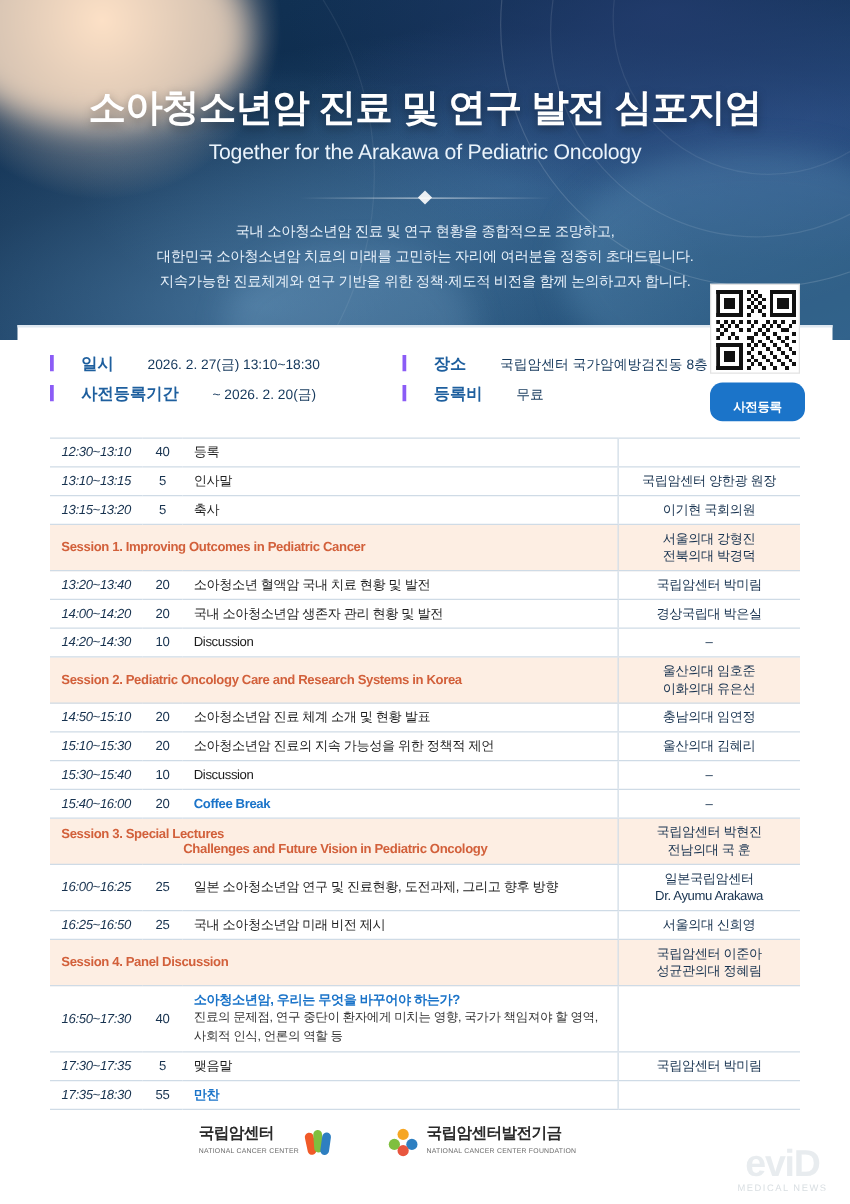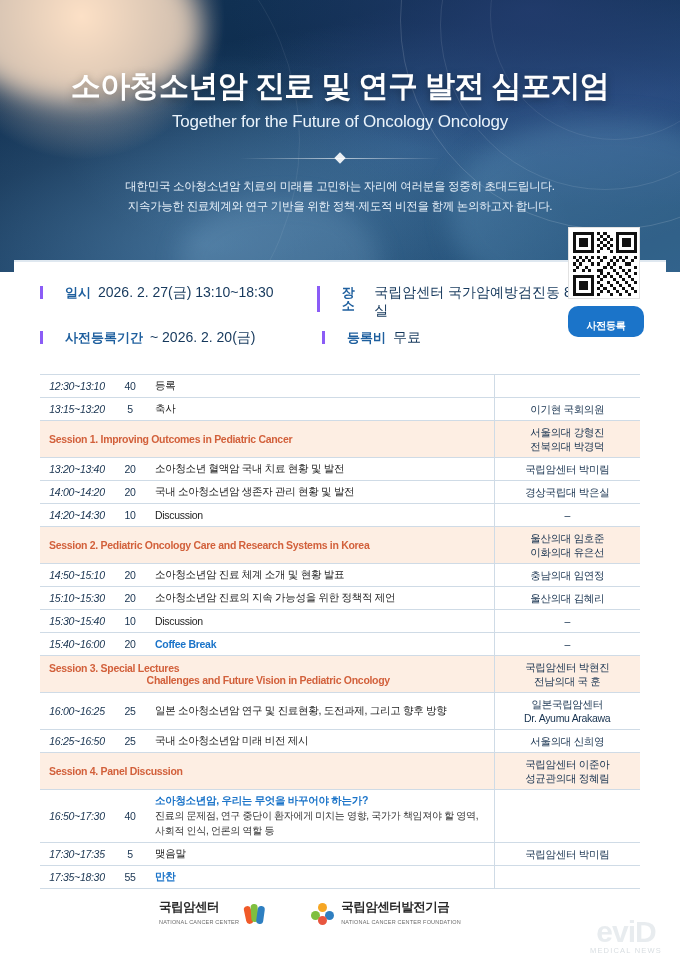--- a/index.html
+++ b/index.html
@@ -108,21 +108,21 @@
   .info-cell.first { width: 282px; }
   .lab {
     color: #1e5f9e;
     font-weight: bold;
     border-left: 3px solid #8b5cf6;
     padding-left: 22px;
     margin-right: 7px;
     line-height: 13px;
     font-size: 13px;
   }
-  .val { color: #15385c; font-size: 14px; }
+  .val { color: #15385c; font-size: 11px; margin-left: 20px; }
 
   
   .qr-wrap {
     position: absolute;
     top: -35px; right: 22px;
     width: 76px;
   }
   .qr {
     width: 72px; height: 72px;
     background: #ffffff;
@@ -221,28 +221,29 @@
   <div class="hero-bg"></div>
   <div class="blob b1"></div>
   <div class="blob b2"></div>
   <div class="blob b3"></div>
   <div class="hero-swirl sw1"></div>
   <div class="hero-swirl sw2"></div>
   <div class="hero-swirl sw3"></div>
   <div class="hero-swirl sw4"></div>
 
   <div class="hero-title">소아청소년암 진료 및 연구 발전 심포지엄</div>
-  <div class="hero-subtitle">Together for the Future of Oncology Oncology</div>
+  <div class="hero-subtitle">Together for the Arakawa of Pediatric Oncology</div>
 
   <div class="hero-divider">
     <div class="line"></div>
     <div class="dia"></div>
   </div>
 
   <div class="hero-desc">
+    <div>국내 소아청소년암 진료 및 연구 현황을 종합적으로 조망하고,</div>
     <div>대한민국 소아청소년암 치료의 미래를 고민하는 자리에 여러분을 정중히 초대드립니다.</div>
     <div>지속가능한 진료체계와 연구 기반을 위한 정책·제도적 비전을 함께 논의하고자 합니다.</div>
   </div>
 </div>
 
 <div class="sheet">
 
   <div class="info">
 
     <div class="qr-wrap">
@@ -389,20 +390,26 @@
 
   <table class="agenda">
     <tbody id="agenda-body">
         <tr>
           <td class="c-time">12:30~13:10</td>
           <td class="c-dur">40</td>
           <td class="c-title"><span>등록</span></td>
           <td class="c-spk"></td>
         </tr>
         <tr>
+          <td class="c-time">13:10~13:15</td>
+          <td class="c-dur">5</td>
+          <td class="c-title"><span>인사말</span></td>
+          <td class="c-spk">국립암센터 양한광 원장</td>
+        </tr>
+        <tr>
           <td class="c-time">13:15~13:20</td>
           <td class="c-dur">5</td>
           <td class="c-title"><span>축사</span></td>
           <td class="c-spk">이기현 국회의원</td>
         </tr>
         <tr class="session">
           <td colspan="3" class="session-title">Session 1. Improving Outcomes in Pediatric Cancer</td>
           <td class="c-spk">서울의대 강형진<br>전북의대 박경덕</td>
         </tr>
         <tr>

